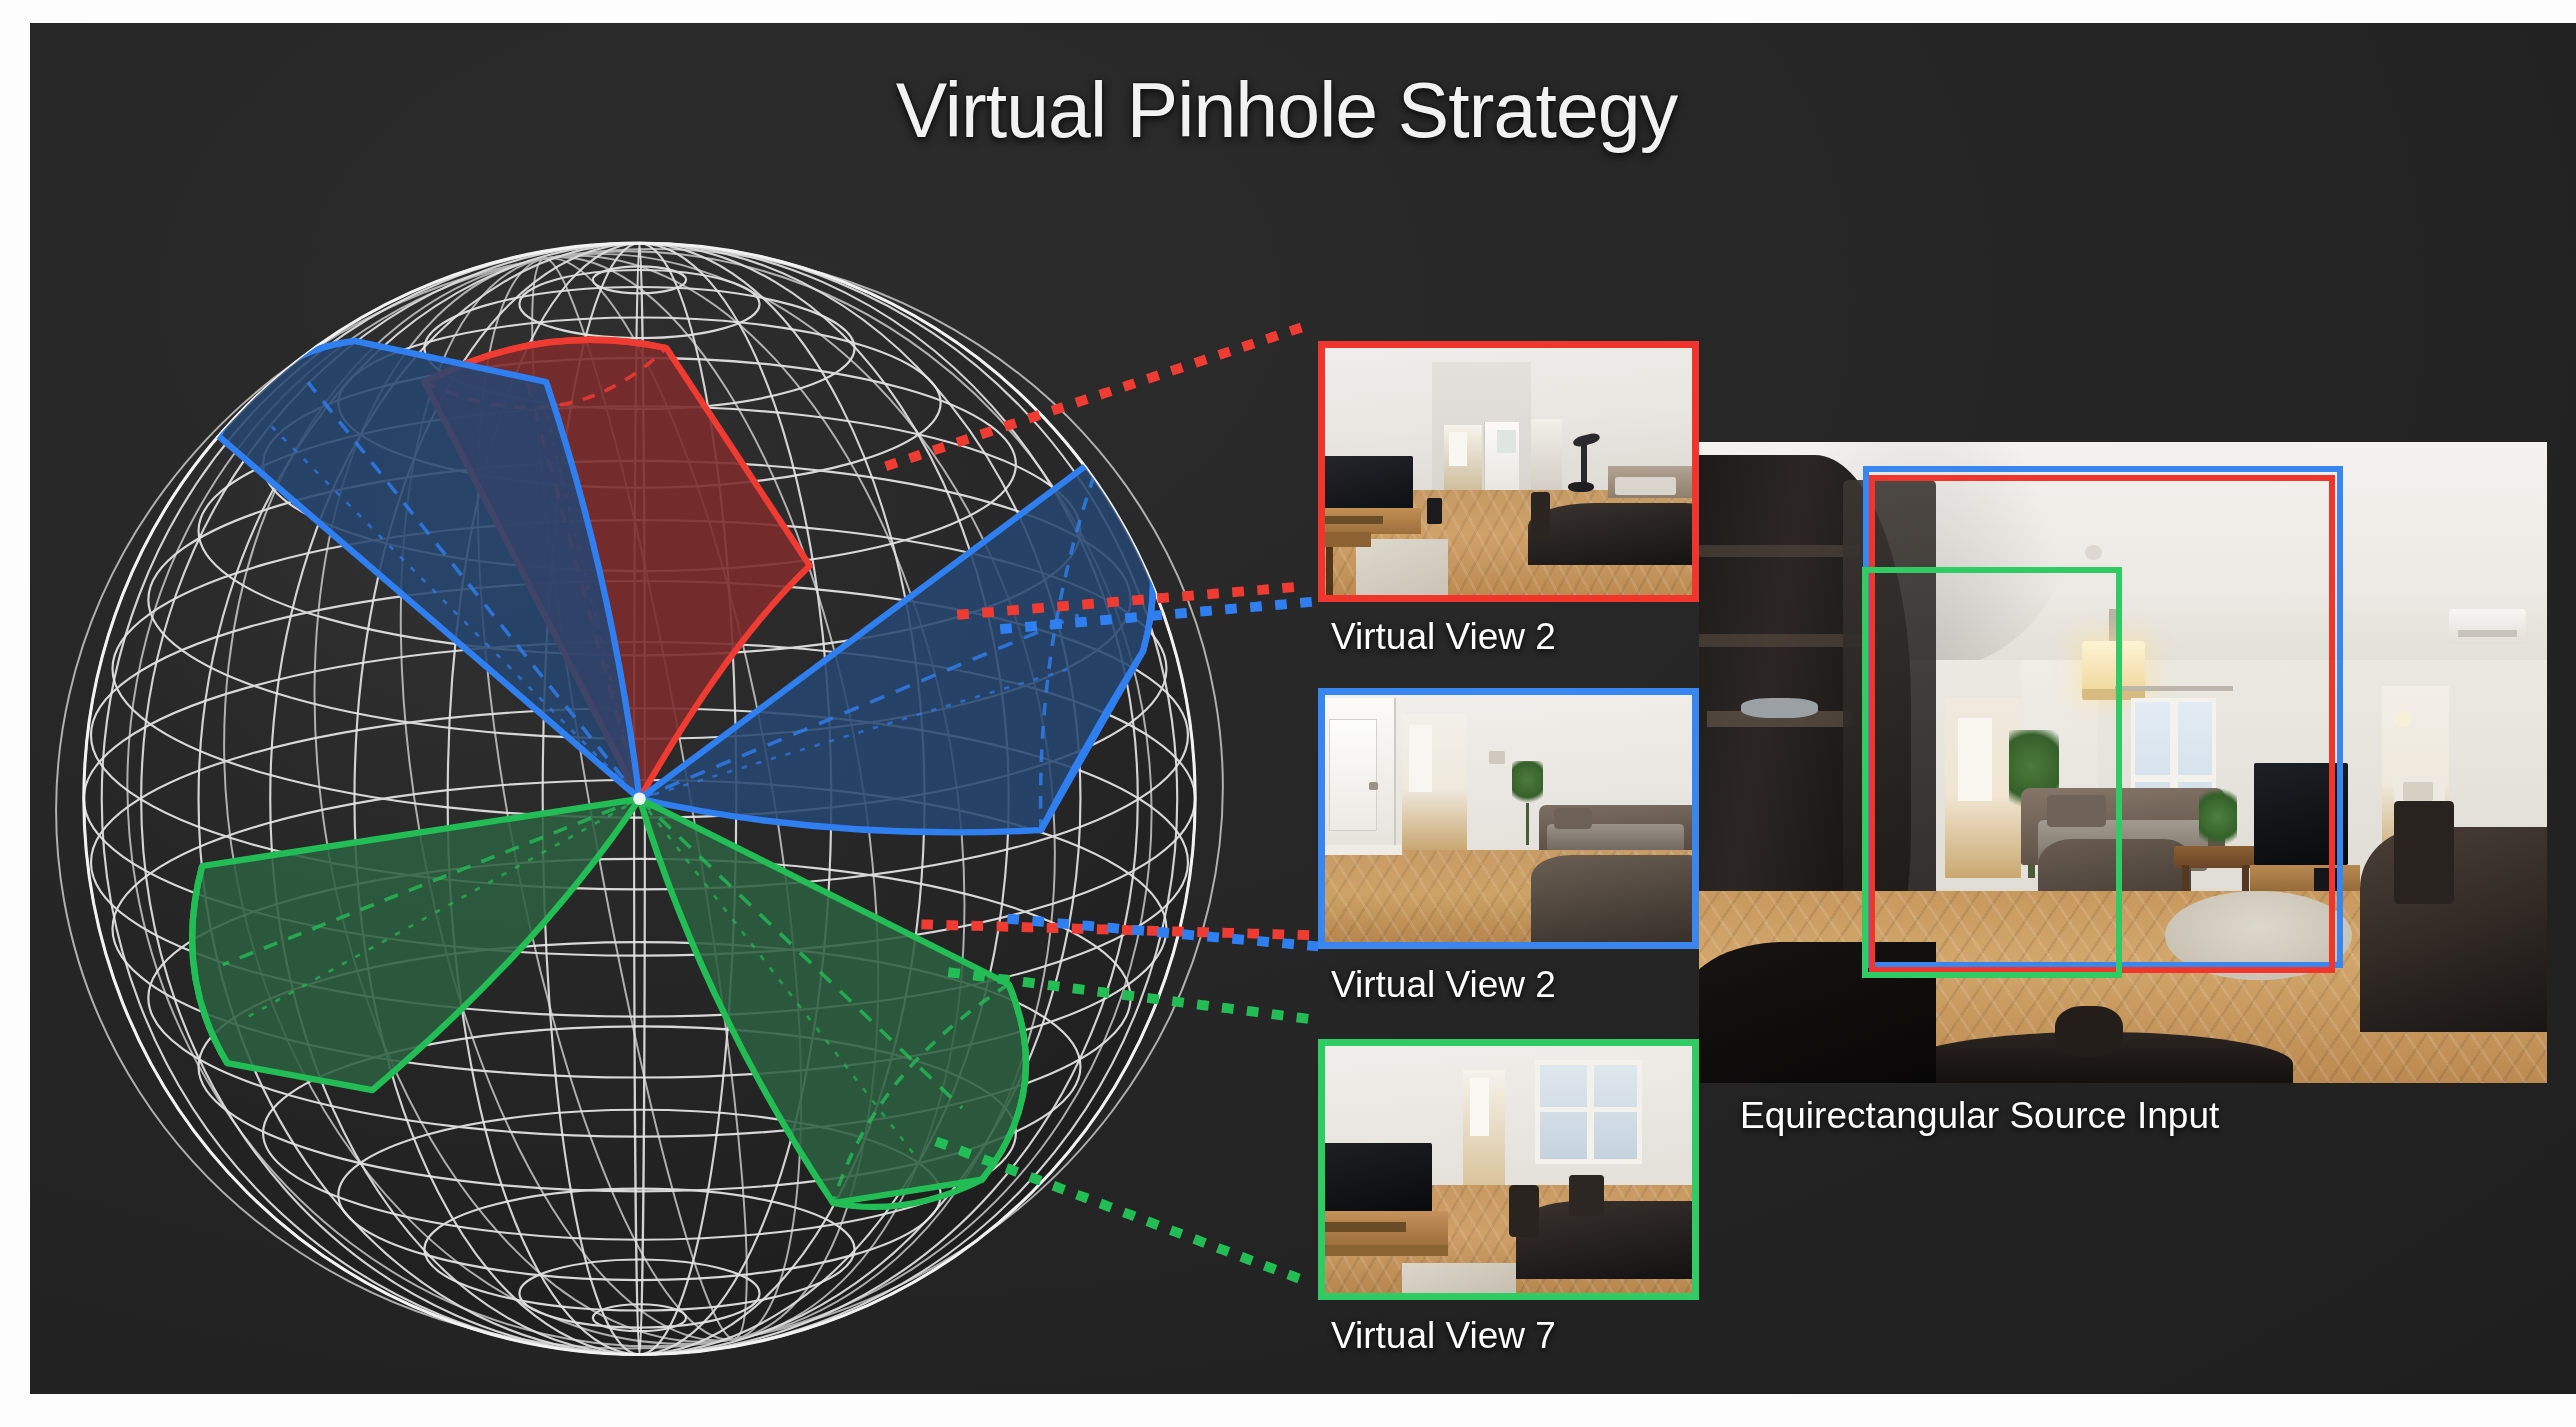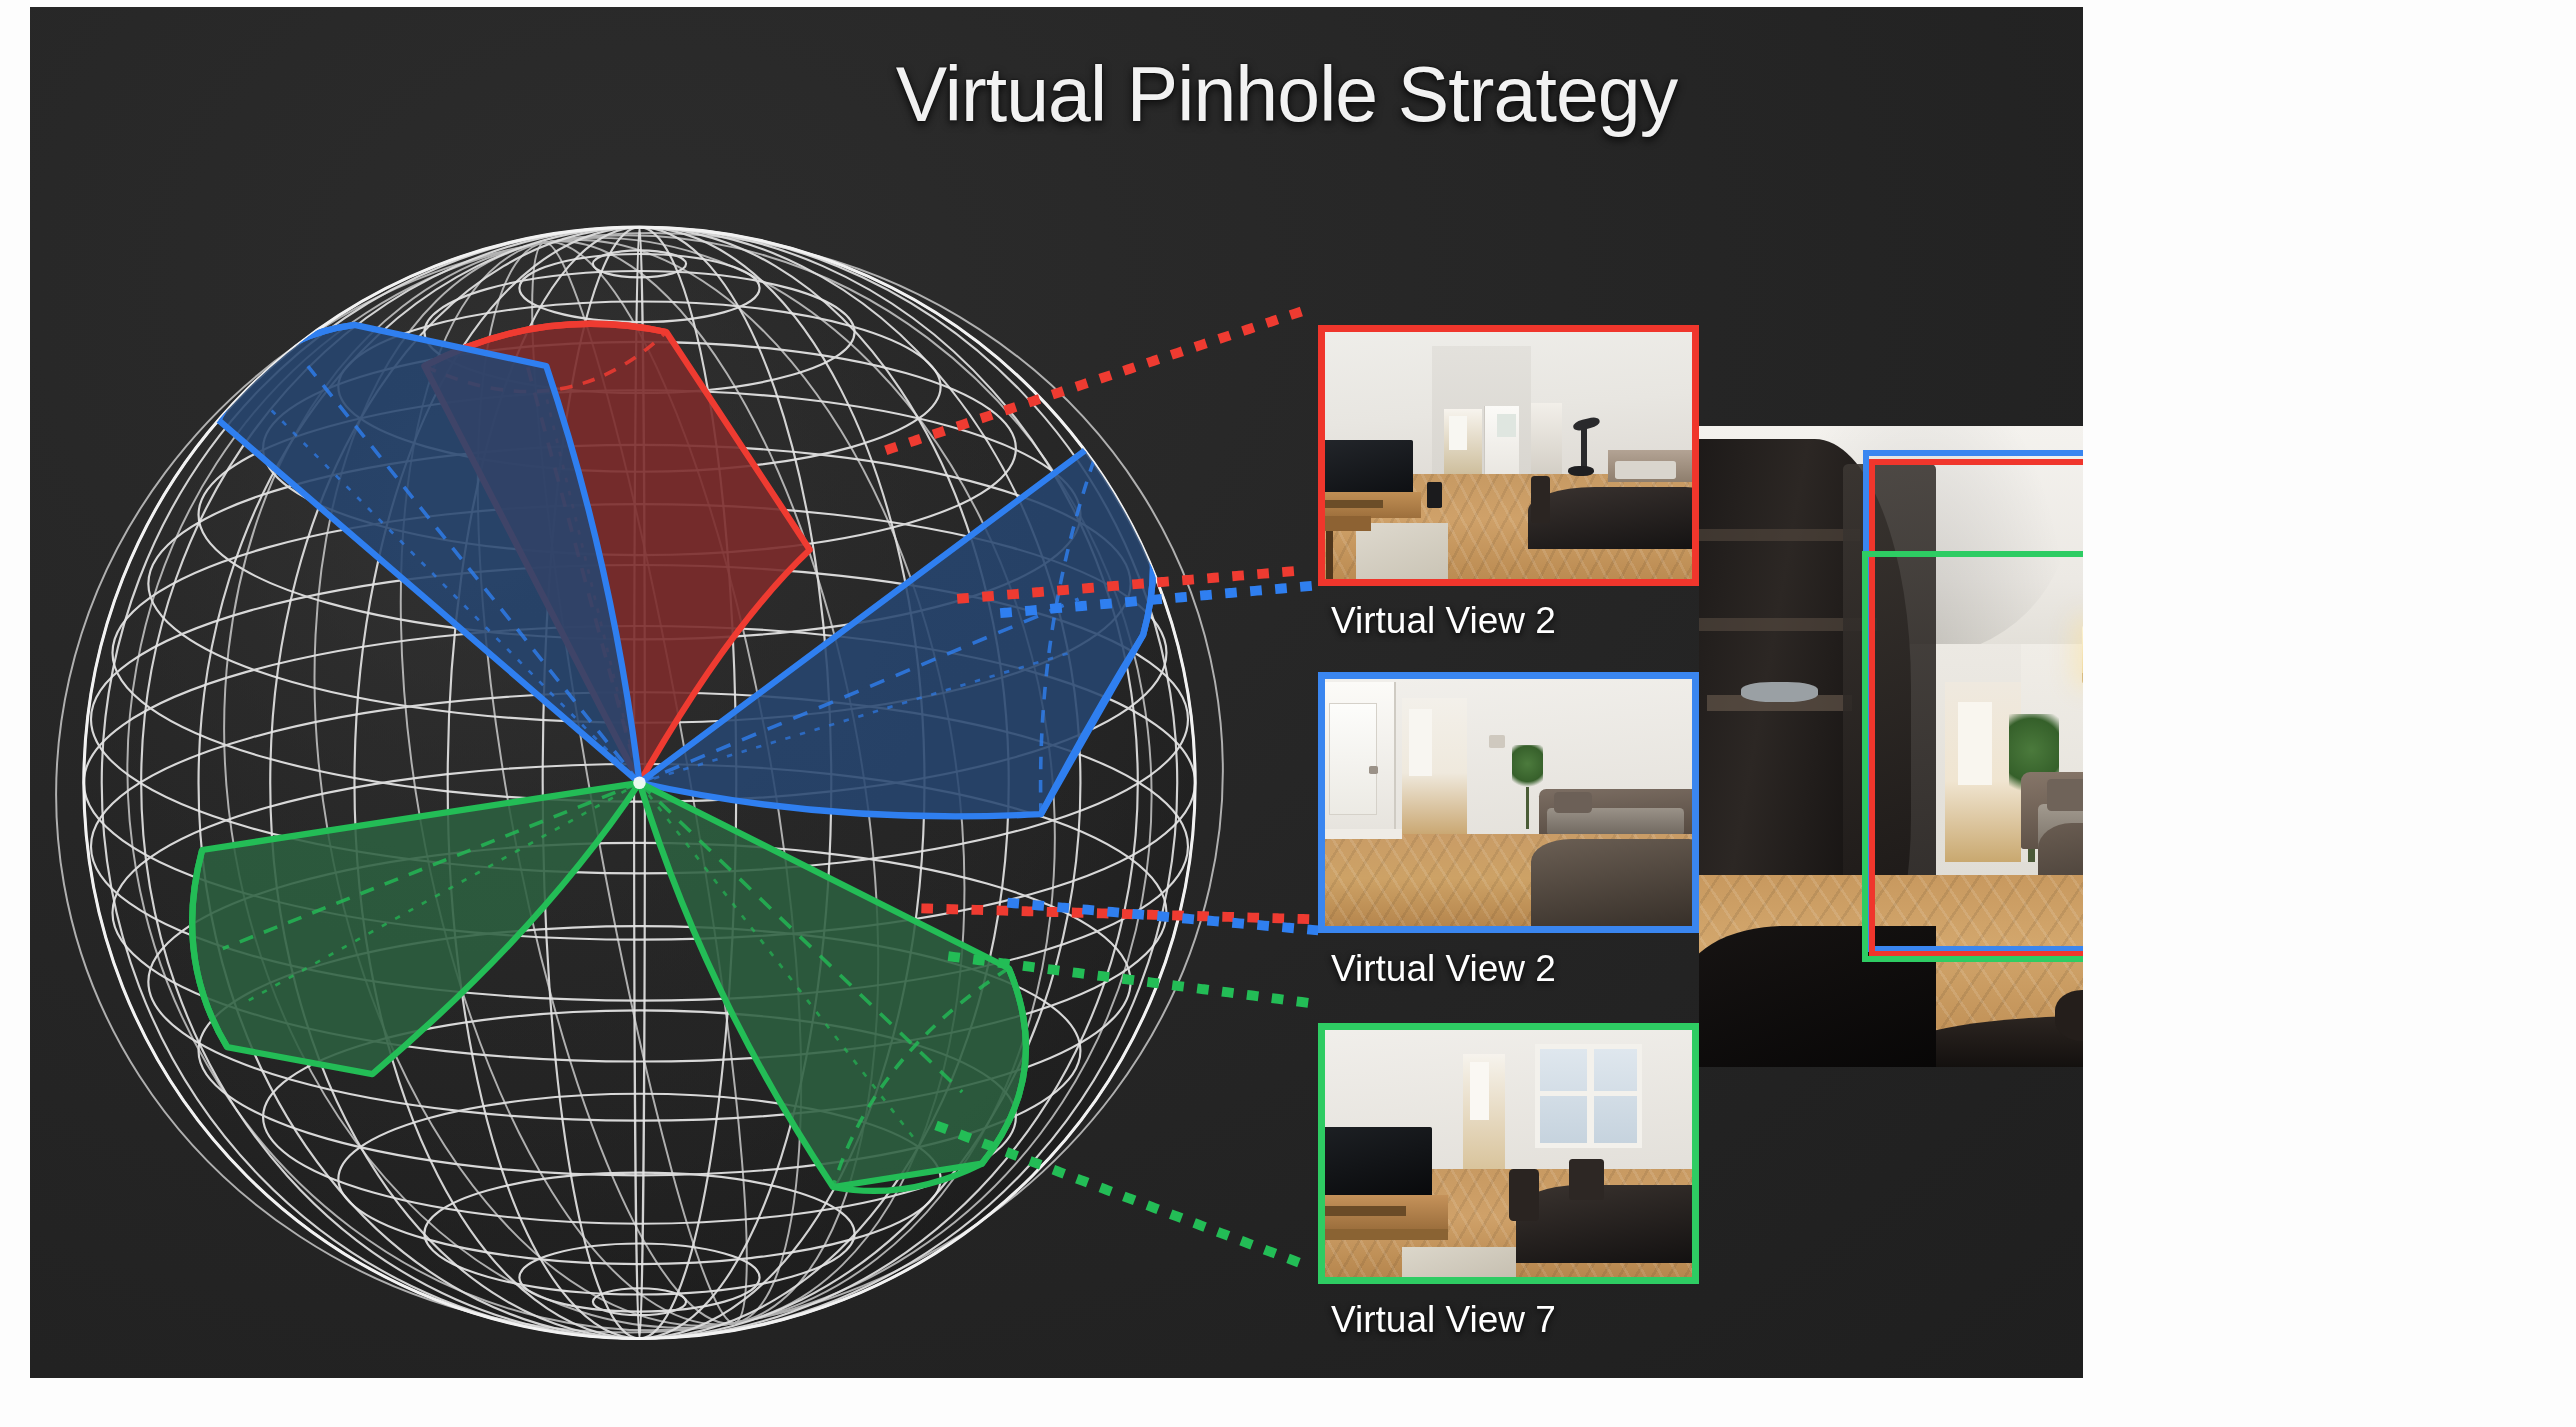--- a/index.html
+++ b/index.html
@@ -2,21 +2,21 @@
 <html style="font-size:14.3px"><head>
 <meta charset="utf-8">
 <style>
   html,body{margin:0;padding:0;background:#ffffff;}
   body{width:2576px;height:1428px;overflow:hidden;font-family:"Liberation Sans",sans-serif;}
 
   #stage{position:relative;width:2576px;height:1428px;background:#fdfdfd;}
 
   
   #panel{
-    position:absolute;left:30px;top:7px;width:2053px;height:1371px;
+    position:absolute;left:30px;top:23px;width:2546px;height:1371px;
     background:#262626;
     background-image:
       radial-gradient(ellipse at 30% 20%, #2c2c2c 0%, #242424 60%, #1f1f1f 100%);
     overflow:hidden;
   }
 
   
   #title{
     position:absolute;left:0;top:43px;width:2513px;text-align:center;
     color:#f2f2f2;font-size:77px;font-weight:400;letter-spacing:-0.9px;
@@ -389,16 +389,17 @@
       <div class="w" style="left:24%;top:92%;width:46%;height:10%;background:linear-gradient(180deg,#2c2521,#0d0b0a);border-radius:50% 50% 0 0;"></div>
       <div class="w" style="left:42%;top:88%;width:8%;height:8%;background:#241e1b;border-radius:40%;"></div>
 
       <div class="w" style="left:-2%;top:78%;width:30%;height:24%;background:linear-gradient(160deg,#171413,#070606);border-radius:40% 0 0 0;"></div>
     </div>
 
     <div class="panorect" style="left:164px;top:24px;width:480px;height:502px;border-width:6.3px;border-color:#3a86f0;"></div>
     <div class="panorect" style="left:170px;top:33px;width:466px;height:498px;border-width:6.3px;border-color:#f0362c;"></div>
     <div class="panorect" style="left:163px;top:125px;width:260px;height:411px;border-width:6.3px;border-color:#2ecc63;"></div>
   </div>
+  <div class="caption" style="left:1710px;top:1072px;">Equirectangular Source Input</div>
 
  </div>
 </div>
 
 
 </body></html>

